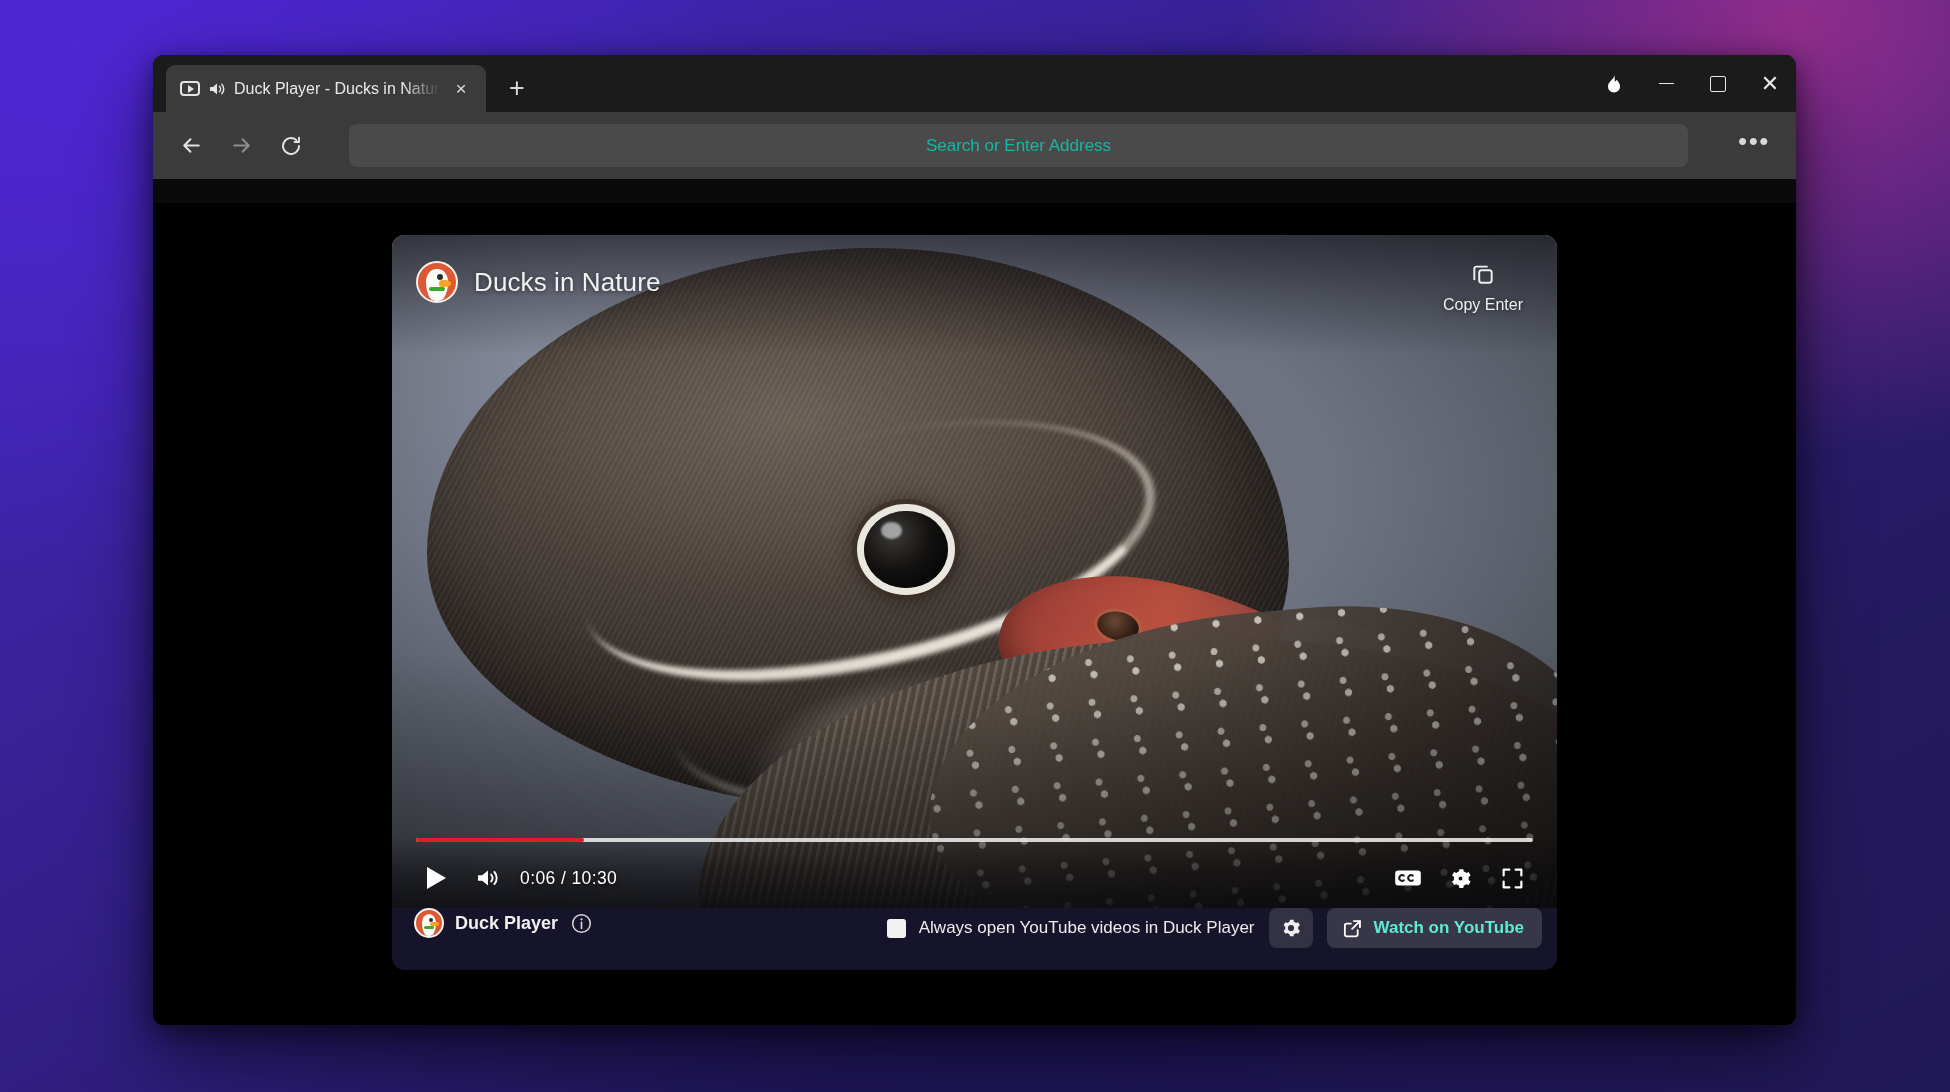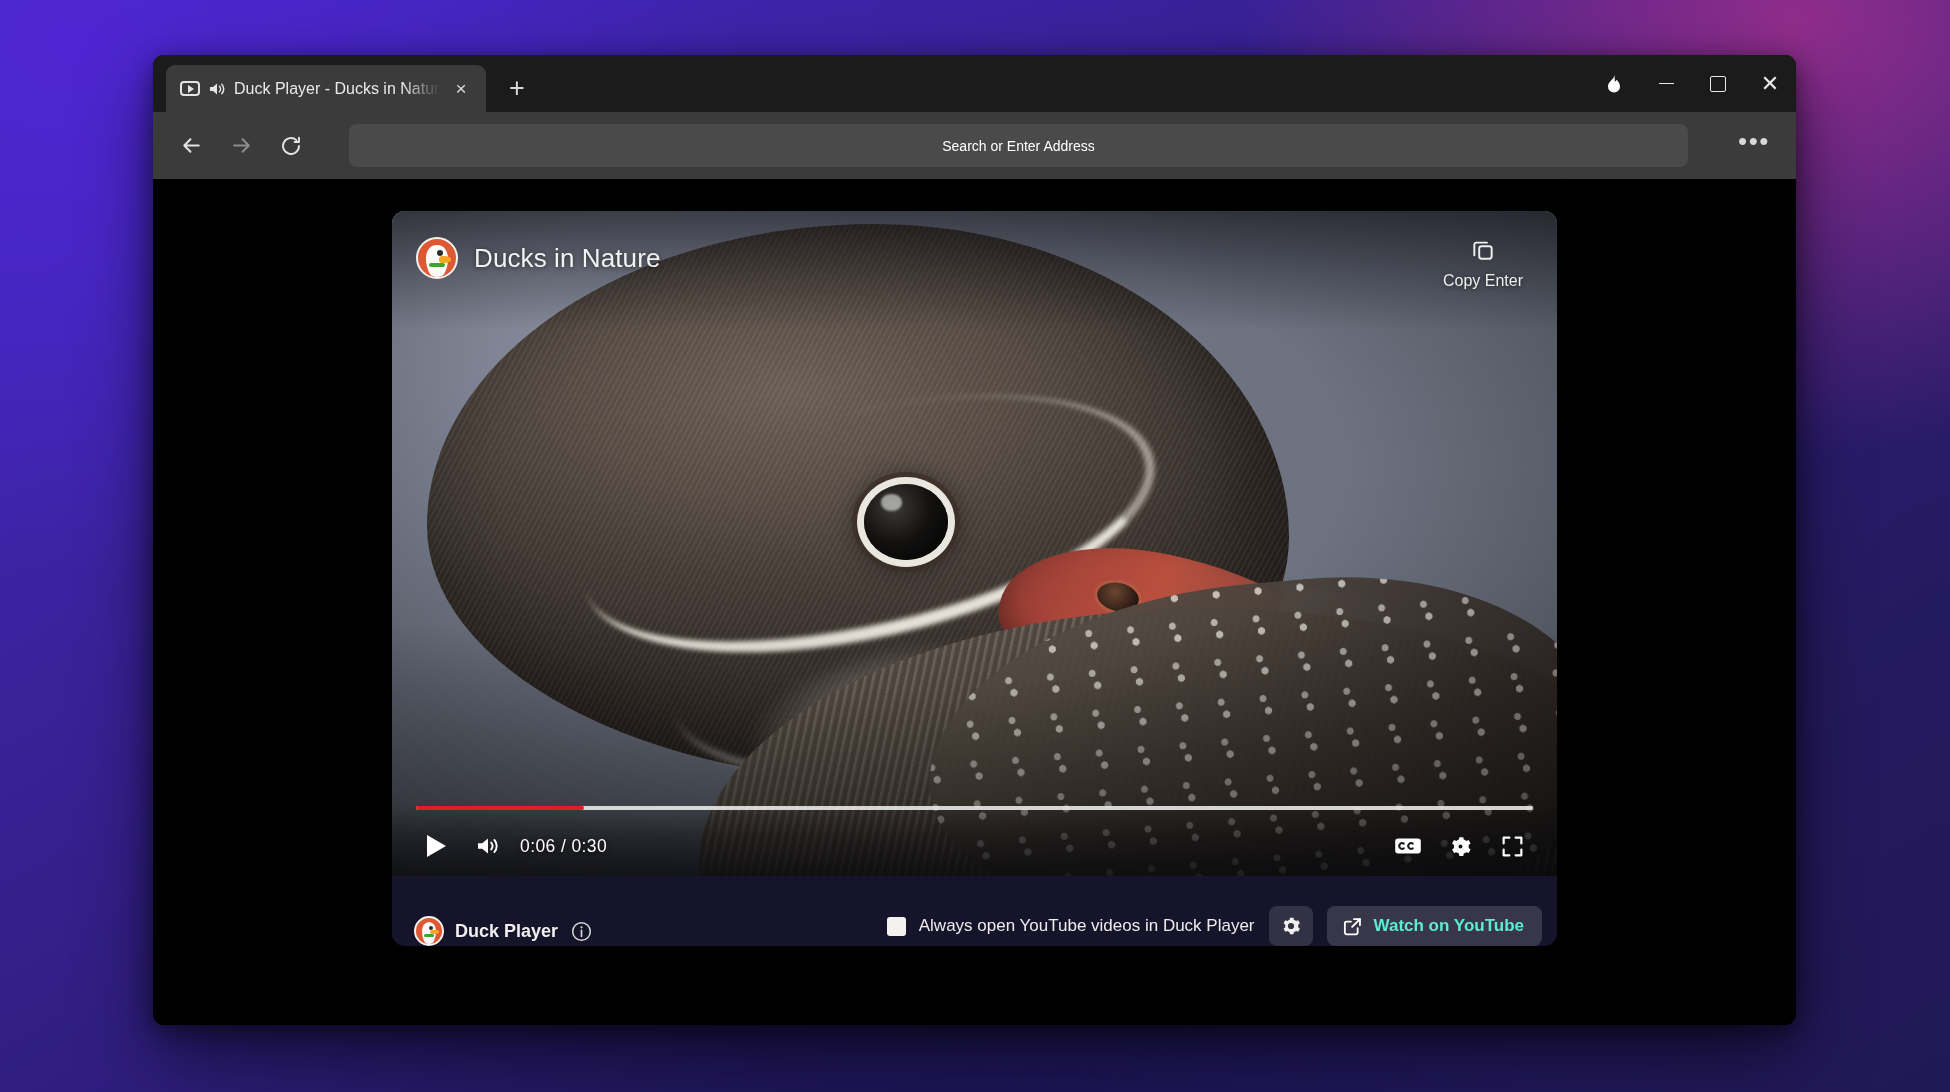--- a/index.html
+++ b/index.html
@@ -137,38 +137,39 @@
     flex: 1;
     height: 43px;
     margin: 0 38px 0 30px;
     background: #4a4a4a;
     border-radius: 8px;
     display: flex;
     align-items: center;
     justify-content: center;
   }
   #address-placeholder {
-    color: #ffffff;
-    font-size: 14px;
+    color: #14b8a6;
+    font-size: 17px;
   }
   #more-menu-button {
     width: 44px; height: 44px; flex: none;
     display: flex; align-items: center; justify-content: center;
     color: #d9d9d9; font-size: 26px; letter-spacing: 1.5px;
     line-height: 0; padding-bottom: 9px;
   }
 
   
   #page-content {
     flex: 1;
     background: #000000;
     position: relative;
     display: flex;
     justify-content: center;
     padding-top: 32px;
+    margin-top: 24px;
   }
 
   
   #duck-player-card {
     width: 1165px;
     height: 735px;
     border-radius: 13px;
     overflow: hidden;
     display: flex;
     flex-direction: column;
@@ -447,24 +448,24 @@
     white-space: nowrap;
   }
   #controls-spacer { flex: 1; }
   #captions-button, #video-settings-button, #fullscreen-button {
     width: 46px; height: 40px;
     margin-left: 6px;
   }
 
   
   #duck-player-footer {
-    height: 70px;
+    height: 62px;
     background: #15142a;
     display: flex;
-    align-items: flex-end;
+    align-items: flex-start;
     padding: 0 15px 0 22px;
     flex: none;
   }
   #footer-brand {
     display: flex;
     align-items: center;
     gap: 11px;
     flex: none;
   }
   #footer-brand .dax-logo { width: 30px; height: 30px; border-width: 2px; }
@@ -642,21 +643,21 @@
                 </div>
 
               <div id="volume-button" class="ctrl">
                 <svg class="ico" viewBox="0 0 26 24" width="26" height="24" aria-hidden="true">
                   <path d="M3 9.2h4.2L13 4.4v15.2L7.2 14.8H3z" fill="#ffffff"></path>
                   <path d="M16.2 8.6a5.4 5.4 0 0 1 0 6.8" stroke="#ffffff" stroke-width="1.9" fill="none" stroke-linecap="round"></path>
                   <path d="M19.4 6a9 9 0 0 1 0 12" stroke="#ffffff" stroke-width="1.9" fill="none" stroke-linecap="round"></path>
                 </svg>
               </div>
 
-              <span id="time-display">0:06 / 0:30</span>
+              <span id="time-display">0:06 / 10:30</span>
 
               <div id="controls-spacer"></div>
 
               <div id="captions-button" class="ctrl">
                 <svg class="ico" viewBox="0 0 28 20" width="28" height="20" aria-hidden="true">
                   <rect x="1.2" y="2.5" width="25.6" height="15" rx="3" fill="#ffffff"></rect>
                   <path d="M9.8 7.6a2.9 2.9 0 1 0 0 4.8" stroke="#1b1b1b" stroke-width="2" fill="none" stroke-linecap="round"></path>
                   <path d="M18.8 7.6a2.9 2.9 0 1 0 0 4.8" stroke="#1b1b1b" stroke-width="2" fill="none" stroke-linecap="round"></path>
                 </svg>
               </div>

